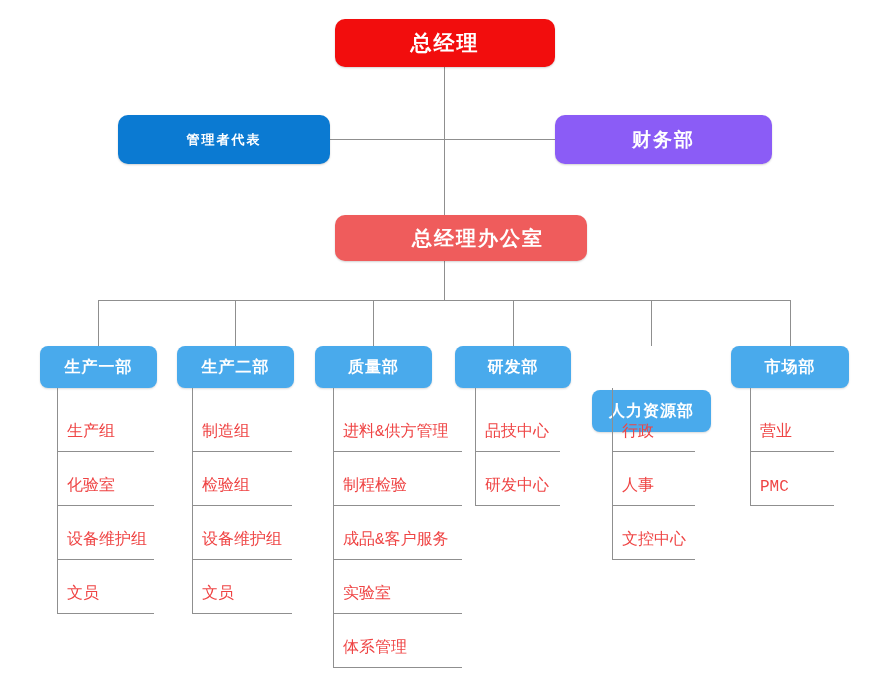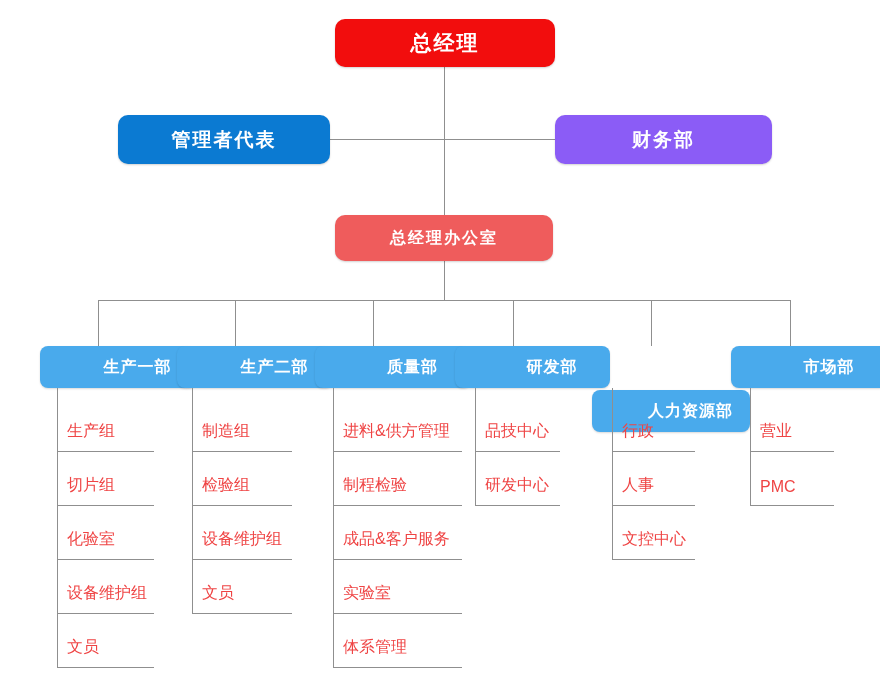--- a/index.html
+++ b/index.html
@@ -1,49 +1,49 @@
 <!DOCTYPE html>
 <html><head>
 <meta charset="utf-8">
 <style>
   html,body{margin:0;padding:0;background:#ffffff;}
   .canvas{
     position:relative;
     width:880px;height:686px;
     background:#ffffff;
-    font-family:Liberation Sans, sans-serif;
+    font-family:Liberation Mono, monospace;
     overflow:hidden;
   }
   
   .line{position:absolute;background:#8f8f8f;}
   .line.v{width:1px;}
   .line.h{height:1px;}
 
   
   .node{
     position:absolute;
     display:flex;align-items:center;justify-content:center;
     color:#ffffff;font-weight:700;
     border-radius:10px;
     box-shadow:0 1px 2px rgba(0,0,0,0.18);
     letter-spacing:2px;
     white-space:nowrap;
   }
   .node-root{left:335px;top:19px;width:220px;height:48px;background:#f20d0d;font-size:21px;}
-  .node-mgr{left:118px;top:115px;width:212px;height:49px;background:#0b7ad2;font-size:19px;}
+  .node-mgr{left:118px;top:115px;width:212px;height:49px;background:#0b7ad2;font-size:13px;}
   .node-fin{left:555px;top:115px;width:217px;height:49px;background:#8b5cf6;font-size:19px;}
-  .node-office{left:335px;top:215px;width:218px;height:46px;background:#ef5c5c;font-size:16px;}
+  .node-office{left:335px;top:215px;width:218px;height:46px;background:#ef5c5c;font-size:20px;padding-left:34px;}
 
   .dept{
     position:absolute;top:346px;height:42px;
     background:#49aaec;border-radius:8px;
     display:flex;align-items:center;justify-content:center;
     color:#ffffff;font-weight:700;font-size:16px;
     box-shadow:0 1px 2px rgba(0,0,0,0.15);
-    letter-spacing:1px;white-space:nowrap;padding-left:39px;
+    letter-spacing:1px;white-space:nowrap;
   }
   .dept1{left:40px;width:117px;}
   .dept2{left:177px;width:117px;}
   .dept3{left:315px;width:117px;}
   .dept4{left:455px;width:116px;}
   .dept5{left:592px;width:119px;margin-top:44px;}
   .dept6{left:731px;width:118px;}
 
   
   .col{
@@ -112,21 +112,20 @@
   </div>
   <div class="dept dept5">
     <span>人力资源部</span>
   </div>
   <div class="dept dept6">
     <span>市场部</span>
   </div>
 
   <ul class="col col1">
     <li>生产组</li>
-    <li>切片组</li>
     <li>化验室</li>
     <li>设备维护组</li>
     <li>文员</li>
   </ul>
 
   <ul class="col col2">
     <li>制造组</li>
     <li>检验组</li>
     <li>设备维护组</li>
     <li>文员</li>

